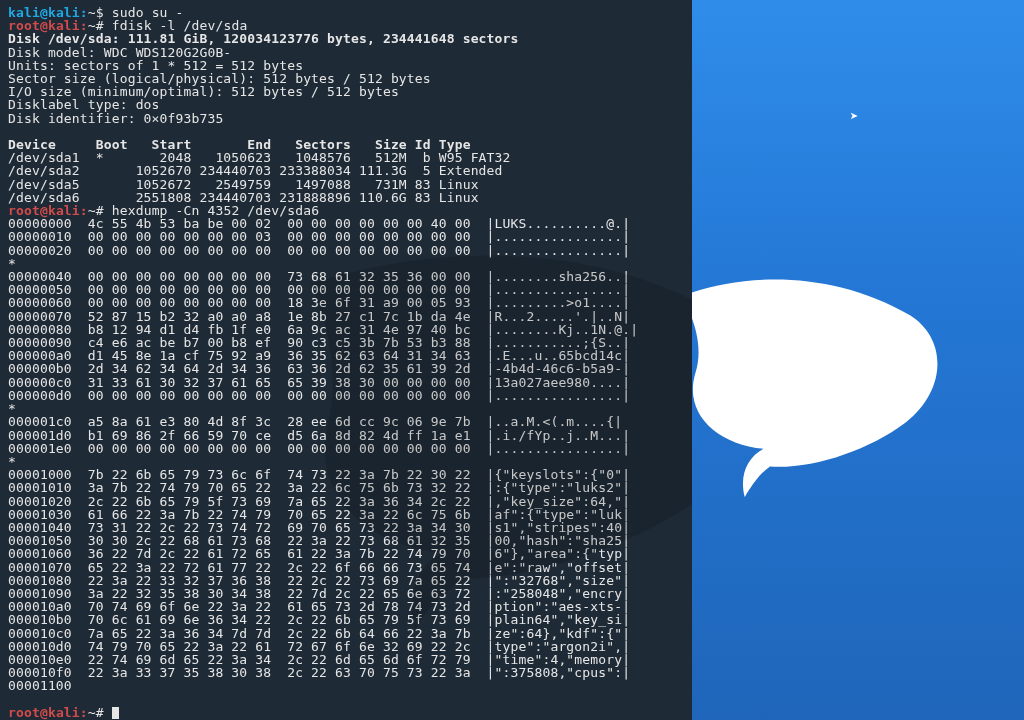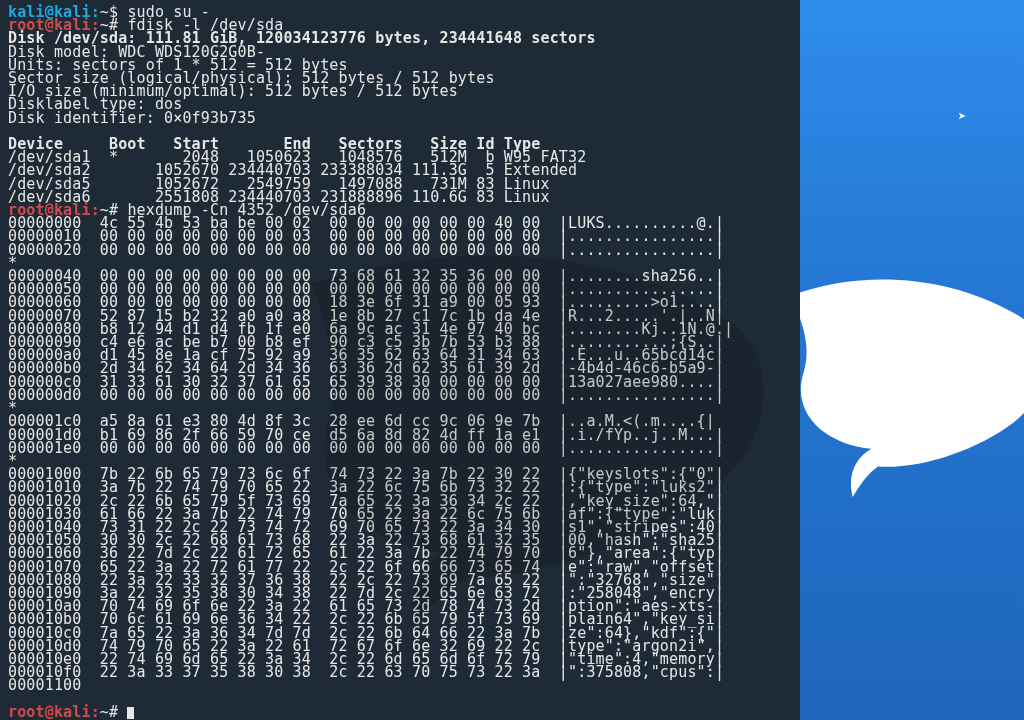--- a/index.html
+++ b/index.html
@@ -1,22 +1,22 @@
 <!DOCTYPE html>
 <html><head>
 <meta charset="utf-8">
 <style>
   * { margin: 0; padding: 0; box-sizing: border-box; }
   html, body { width: 1024px; height: 720px; overflow: hidden; font-family: "DejaVu Sans Mono", Menlo, Consolas, monospace; }
   body { display: flex; background: #2477d5; }
   .terminal {
-    width: 800px; height: 720px;
+    width: 692px; height: 720px;
     background: #1e2a36;
     color: #e6e6e6;
-    font-size: 15px;
+    font-size: 13px;
     line-height: 13.2px;
     padding: 6px 8px 8px 8px;
     white-space: pre;
     overflow: hidden;
     letter-spacing: 0.15px;
   }
   .desktop {
     flex: 1;
     position: relative;
     background: linear-gradient(180deg,#2f8de9 0%,#2477d5 40%,#1f66ba 100%);

